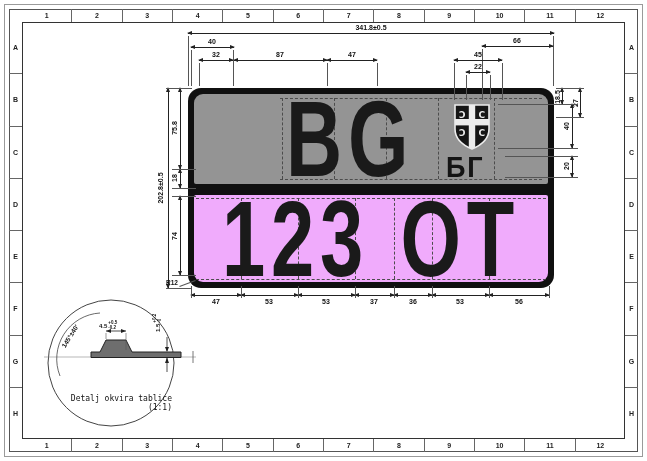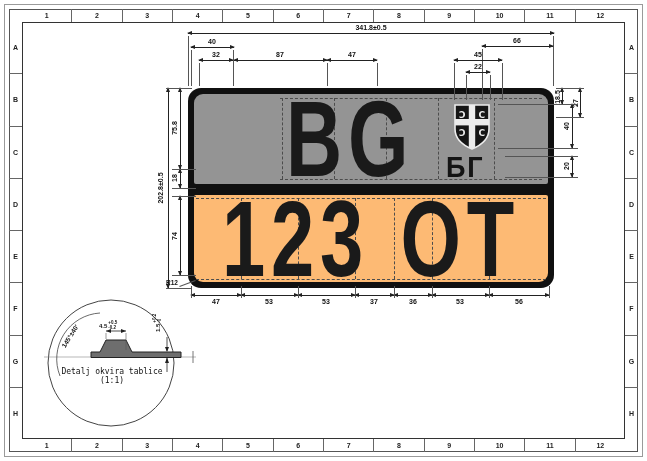--- a/index.html
+++ b/index.html
@@ -33,41 +33,41 @@
   .dh{position:absolute;height:0;border-top:1px dashed #4c4c4c}
   .lb{position:absolute;font:bold 7px "Liberation Sans",sans-serif;color:#111;
       white-space:nowrap;transform:translateX(-50%)}
   .lbr{position:absolute;font:bold 7px "Liberation Sans",sans-serif;color:#111;
       white-space:nowrap;transform:translate(-50%,-50%) rotate(-90deg)}
   
   .plate{position:absolute;left:188px;top:88px;width:366px;height:200px;
          background:#101010;border-radius:13px}
   .rowt{position:absolute;left:6px;top:6px;width:354px;height:90px;background:#949494;
         border-radius:9px 9px 2px 2px;overflow:hidden}
-  .rowb{position:absolute;left:6px;top:107px;width:354px;height:87px;background:#fdba74;
+  .rowb{position:absolute;left:6px;top:107px;width:354px;height:87px;background:#f0abfc;
         border-radius:2px 2px 9px 9px;overflow:hidden}
   .band{position:absolute;left:0;top:0;width:53px;height:100%;background:#6c6c6c}
   .srb{position:absolute;left:4px;bottom:5px;font:bold 17px "Liberation Sans",sans-serif;
        color:#fafafa;letter-spacing:1px}
   .bigwrap{position:absolute;display:flex;align-items:center;height:100%;
            transform-origin:left center;transform:scaleX(.72)}
   .bigtxt{font-weight:700;color:#1a1a1a;font-size:108px;line-height:1;letter-spacing:8px;
           white-space:nowrap}
   .botwrap{position:absolute;left:0;top:0;width:354px;height:100%;display:flex;
            align-items:center;justify-content:center;transform:scaleX(.72)}
   .dot{width:14px;height:14px;background:#1a1a1a;margin:6px 14px 0 30px}
   .cyr{position:absolute;font-weight:700;font-size:30px;color:#141414;letter-spacing:2px;
        transform:scaleX(.9);transform-origin:left center}
   .shield{position:absolute}
   
   .tolw{position:absolute;display:flex;align-items:center;font:bold 6px "Liberation Sans",sans-serif;color:#111;white-space:nowrap}
   .tolw b{font-weight:bold}
   .st{display:flex;flex-direction:column;margin-left:1px;font:bold 4.5px "Liberation Sans",sans-serif}
   .st i{font-style:normal;line-height:4.5px}
-  .cap{position:absolute;left:52px;top:367px;width:120px;text-align:center;
+  .cap{position:absolute;left:52px;top:394px;width:120px;text-align:right;
        font:8px "DejaVu Sans Mono",monospace;color:#111}
 </style>
 </head>
 <body>
 
 <div class="f1"></div>
 <div class="f2"></div>
 <div class="f3"></div>
 
 <div class="ruler rh" style="left:22px;right:22px;top:9px;height:13px">

